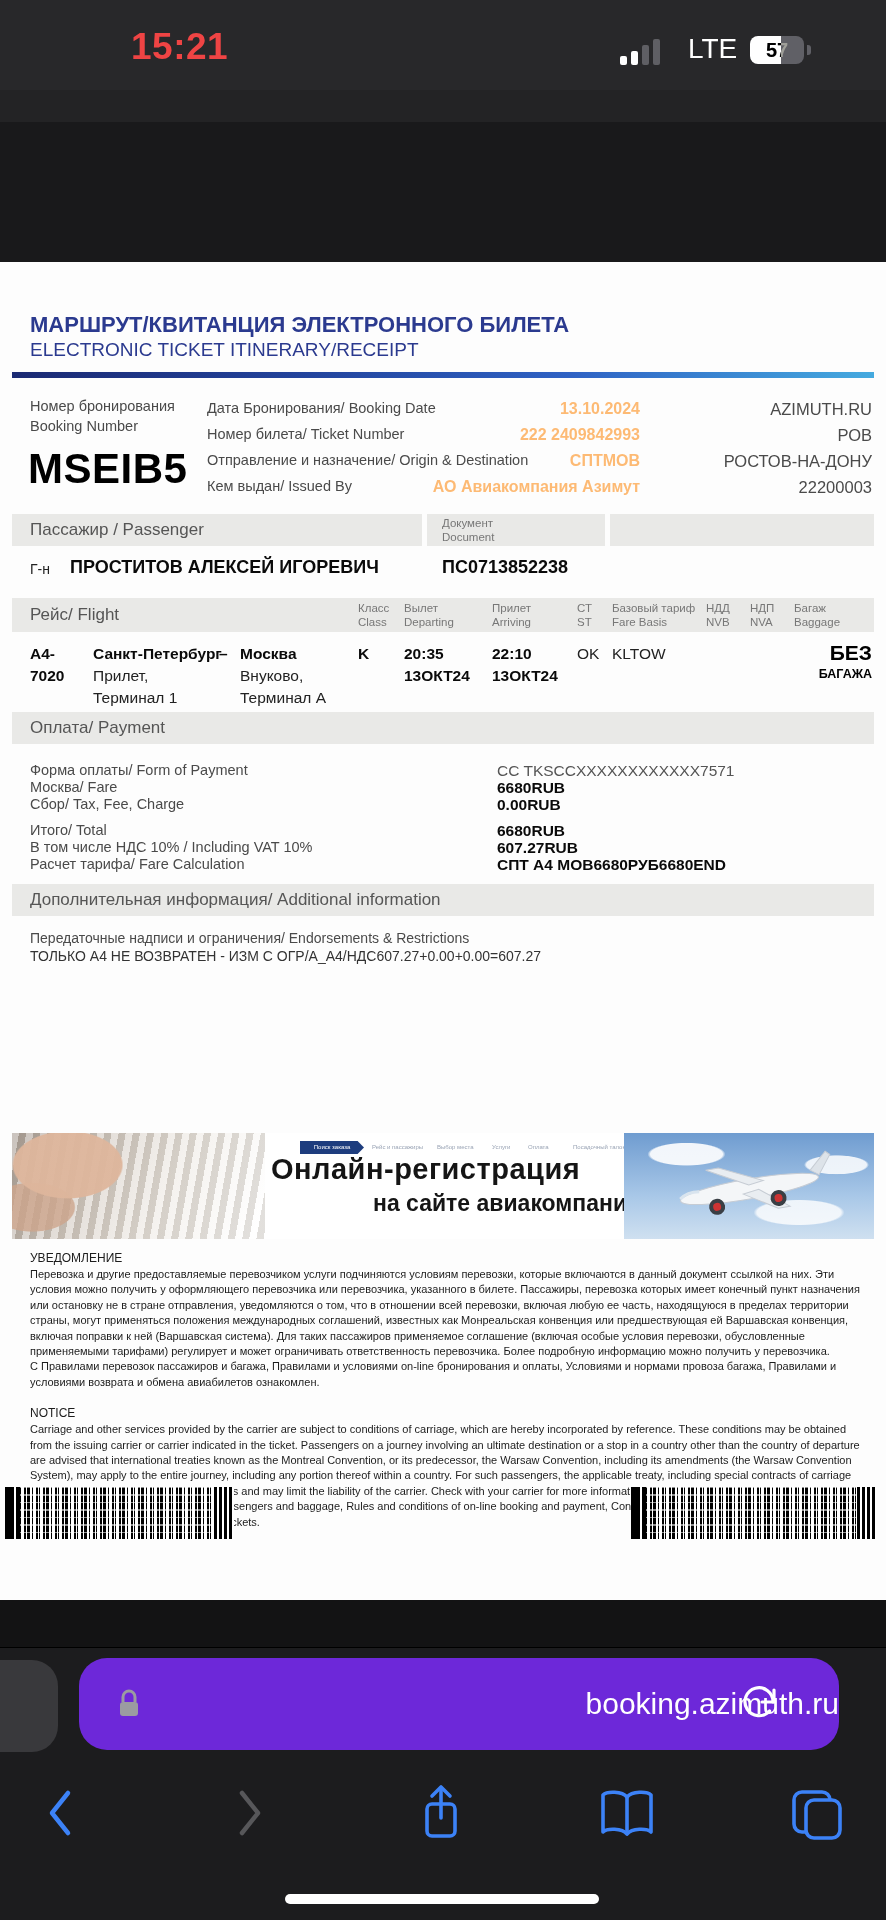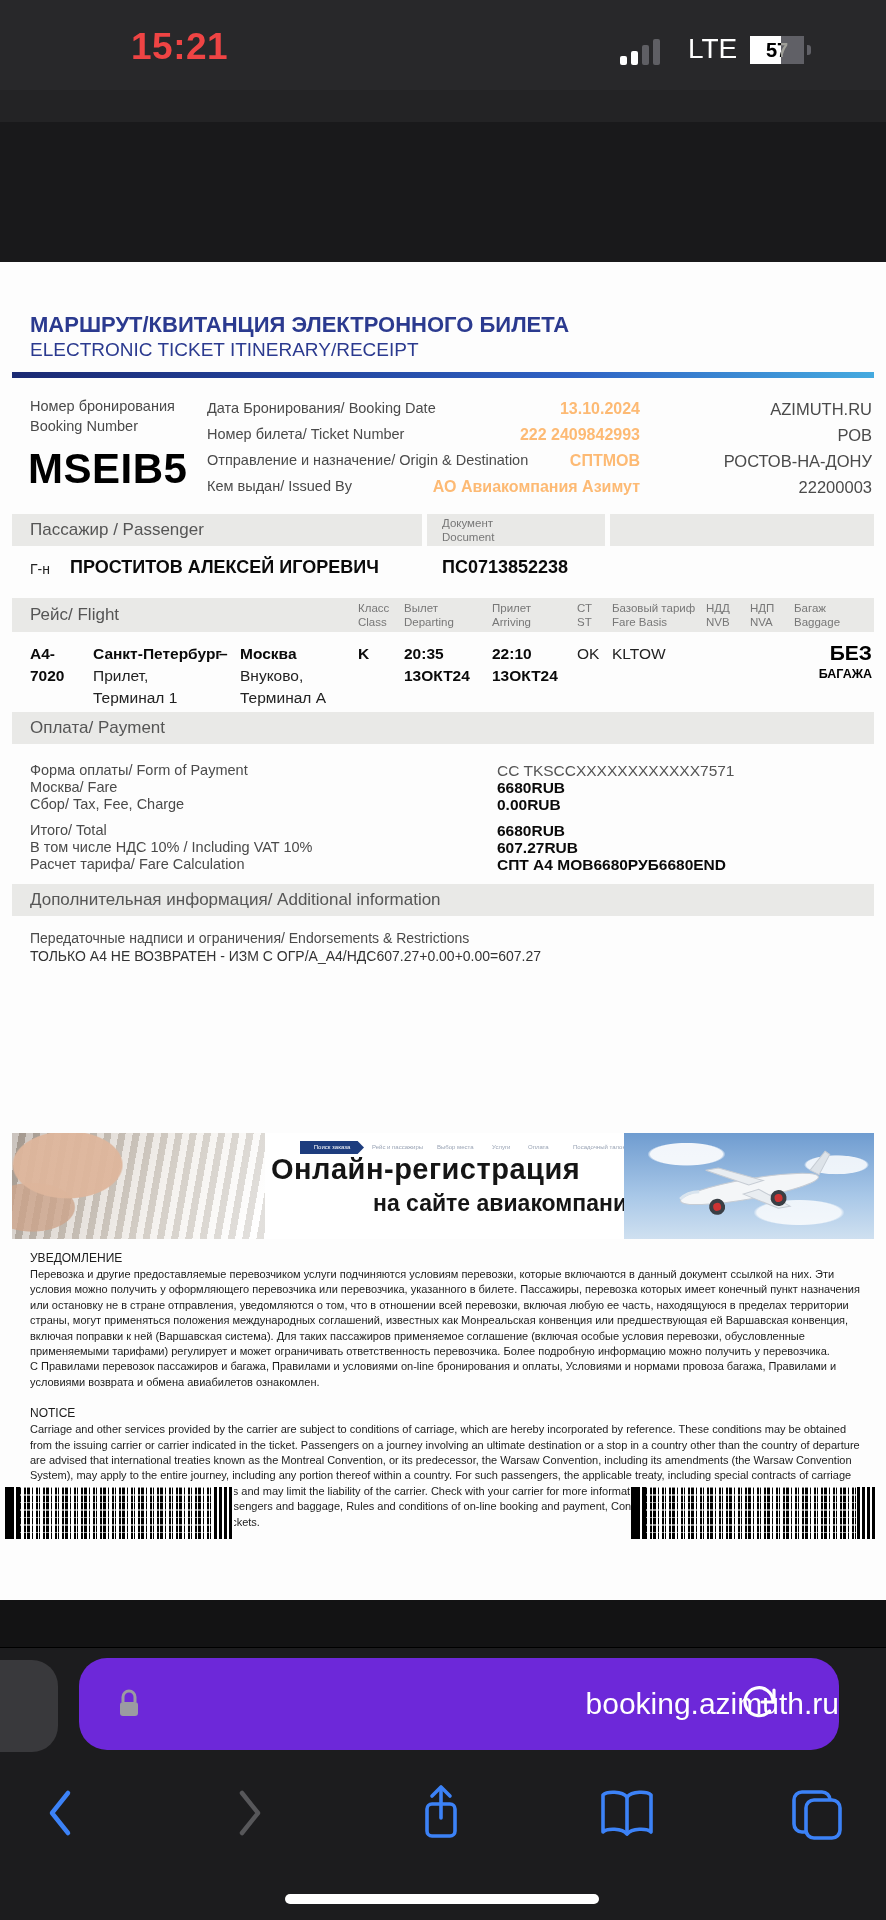--- a/index.html
+++ b/index.html
@@ -7,21 +7,21 @@
         font-family:"Liberation Sans",sans-serif;background:#19191b;}
   .abs{position:absolute;}
 
   
   .status-bar{top:0;left:0;width:886px;height:90px;background:#28282a;}
   .sb-time{left:95px;top:26px;color:#ef4444;font-size:37px;font-weight:600;letter-spacing:.5px;margin-left:36px;}
   .sig{display:flex;align-items:flex-end;gap:4px;left:620px;top:38px;height:27px;}
   .sig i{display:block;width:7px;border-radius:2px;background:#5f5f64;}
   .sig i.on{background:#fff;}
   .sb-lte{left:688px;top:33px;color:#fff;font-size:28px;font-weight:400;}
-  .battery{left:750px;top:36px;width:54px;height:28px;border-radius:0;
+  .battery{left:750px;top:36px;width:54px;height:28px;border-radius:8px;
            background:linear-gradient(90deg,#fff 0 58%,#606066 58% 100%);
            display:flex;align-items:center;justify-content:center;}
   .battery span{color:#fff;mix-blend-mode:difference;font-size:20px;font-weight:700;}
   .battery-nub{left:807px;top:45px;width:4px;height:10px;border-radius:0 3px 3px 0;background:#606066;}
 
   
   .band1{top:90px;left:0;width:886px;height:32px;background:#232325;}
   .band2{top:122px;left:0;width:886px;height:140px;background:#19191b;}
   .band3{top:1600px;left:0;width:886px;height:47px;background:#131314;}
 

